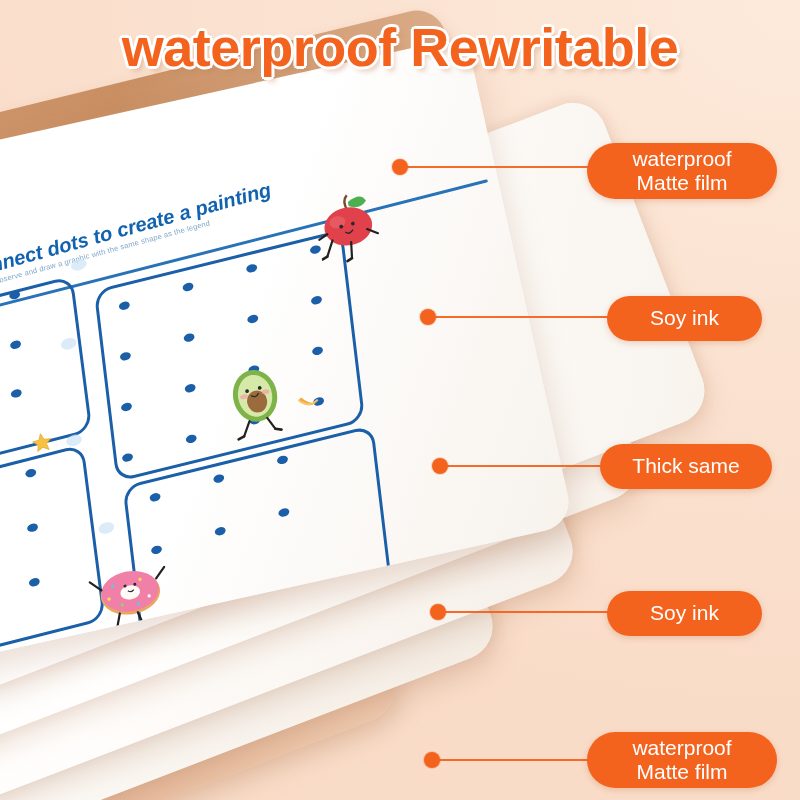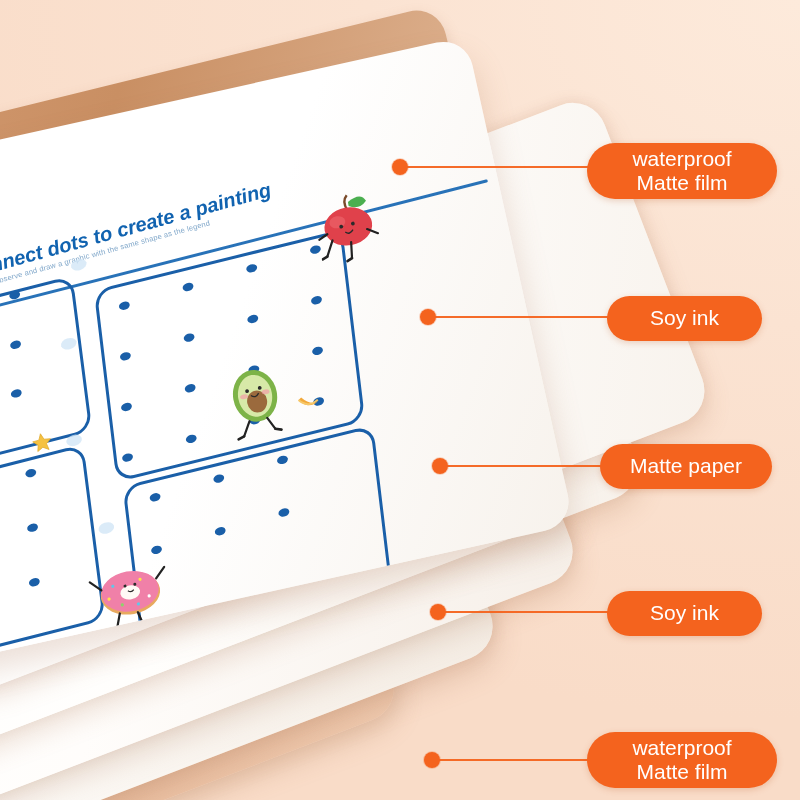--- a/index.html
+++ b/index.html
@@ -287,37 +287,38 @@
 
         <svg class="chr" style="left:590px;top:300px" width="24" height="18" viewBox="0 0 24 18">
           <path d="M2 6 Q10 18 22 10 Q14 15 5 4 Z" fill="#f2a93b"></path>
           <path d="M2 6 Q10 16 21 9" stroke="#f7c768" stroke-width="2" fill="none"></path>
         </svg>
 
       </div>
     </div>
   </div>
 
+  <div class="title">waterproof Rewritable</div>
 
   <div id="callouts">
       <div class="callout">
         <div class="cline" style="left: 400px; top: 166px; width: 193px;"></div>
         <div class="cdot" style="left: 392px; top: 159px;"></div>
         <div class="pill" style="left: 587px; top: 143px; width: 190px; height: 56px;">waterproof
 Matte film</div>
       </div>
       <div class="callout">
         <div class="cline" style="left: 428px; top: 316px; width: 185px;"></div>
         <div class="cdot" style="left: 420px; top: 309px;"></div>
         <div class="pill" style="left: 607px; top: 296px; width: 155px; height: 45px;">Soy ink</div>
       </div>
       <div class="callout">
         <div class="cline" style="left: 440px; top: 465px; width: 166px;"></div>
         <div class="cdot" style="left: 432px; top: 458px;"></div>
-        <div class="pill" style="left: 600px; top: 444px; width: 172px; height: 45px;">Matte paper</div>
+        <div class="pill" style="left: 600px; top: 444px; width: 172px; height: 45px;">Thick same</div>
       </div>
       <div class="callout">
         <div class="cline" style="left: 438px; top: 611px; width: 175px;"></div>
         <div class="cdot" style="left: 430px; top: 604px;"></div>
         <div class="pill" style="left: 607px; top: 591px; width: 155px; height: 45px;">Soy ink</div>
       </div>
       <div class="callout">
         <div class="cline" style="left: 432px; top: 759px; width: 161px;"></div>
         <div class="cdot" style="left: 424px; top: 752px;"></div>
         <div class="pill" style="left: 587px; top: 732px; width: 190px; height: 56px;">waterproof

